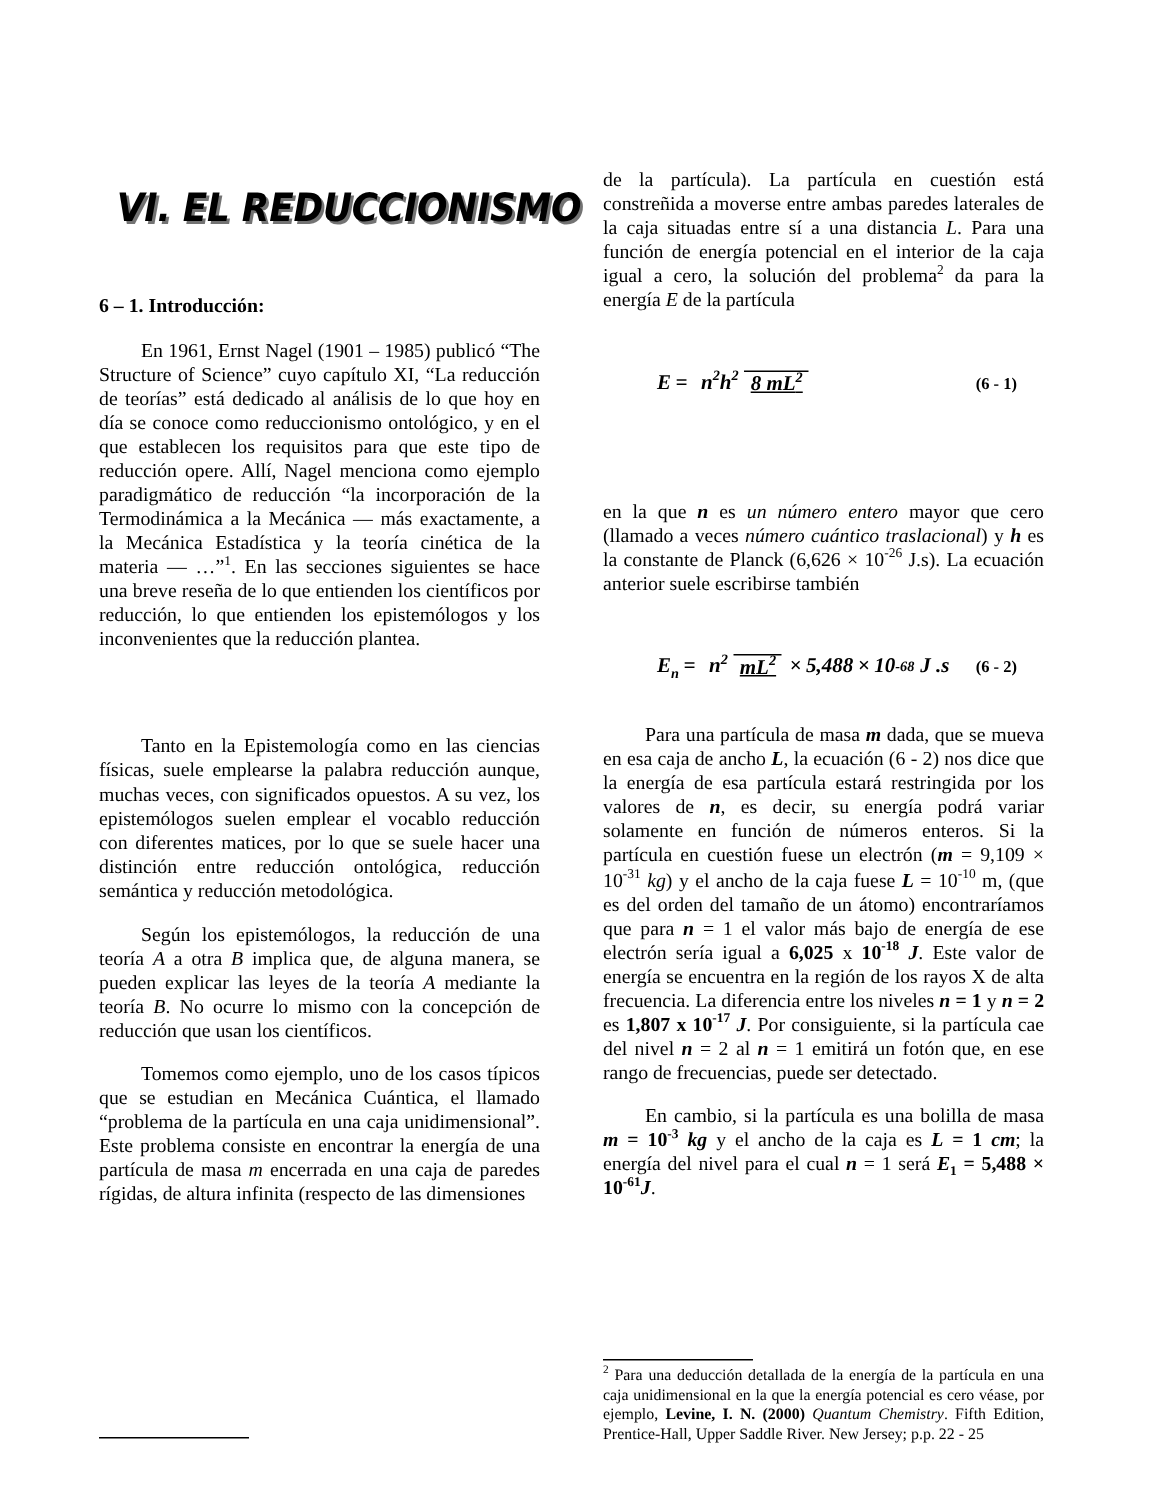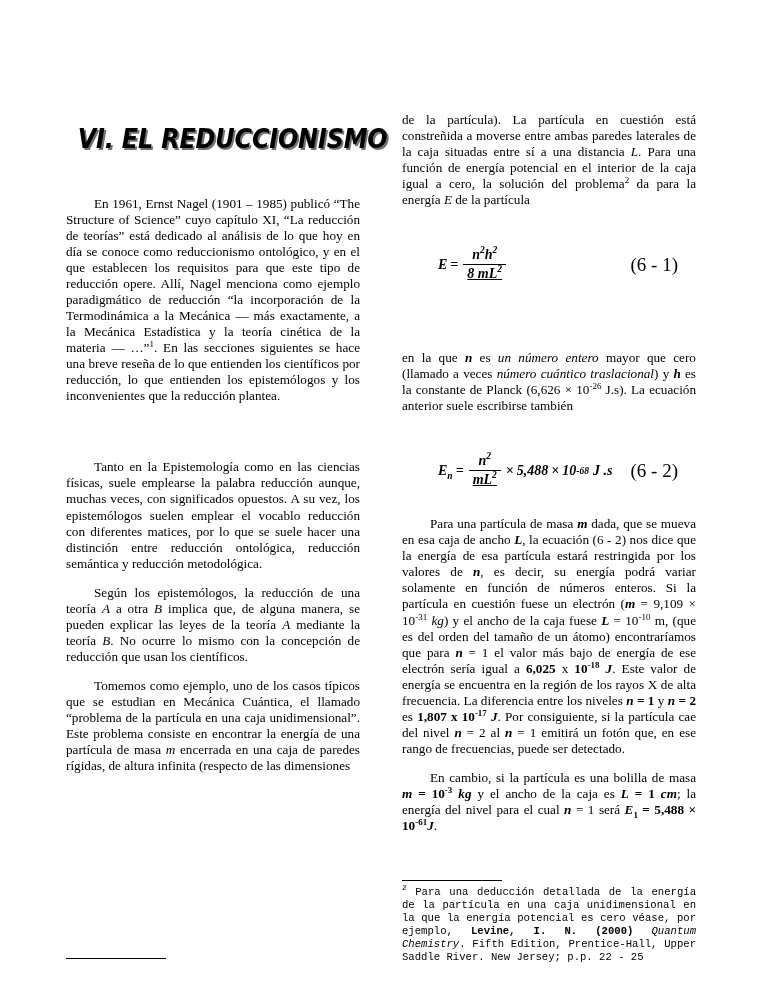--- a/index.html
+++ b/index.html
@@ -29,21 +29,21 @@
     gap: 42px;
     height: 100%;
   }
   .col {
     width: 294px;
     display: flex;
     flex-direction: column;
     position: relative;
   }
   .col-body { flex: 1 1 auto; }
-  .col-foot { flex: 0 0 auto; font-family: Liberation Mono, monospace; }
+  .col-foot { flex: 0 0 auto; }
 
   p, .para {
     margin: 0 0 13px 0;
     font-size: 13.2px;
     line-height: 1.215;
     text-align: justify;
     text-justify: inter-word;
     hyphens: manual;
     text-indent: 28px;
   }
@@ -91,28 +91,26 @@
     display: flex;
     align-items: center;
     font-weight: bold;
     font-style: italic;
     font-family: "Liberation Serif", "DejaVu Serif", serif;
     white-space: nowrap;
   }
   .eq-tag {
     margin-left: auto;
     font-style: normal;
-    font-weight: normal;
-    font-size: 19px;
+    font-weight: bold;
+    font-size: 11px;
     padding-right: 18px;
-    text-align: right;
   }
   .frac {
     display: inline-flex;
-    flex-direction: column;
     align-items: center;
     vertical-align: middle;
     margin: 0 2px;
   }
   .frac .num { padding: 0 4px 1px 4px; }
   .frac .den { padding: 1px 4px 0 4px; border-top: 1.3px solid #000; text-decoration: underline; }
   .eq-op { margin: 0 3px; }
 
   .footnote-rule {
     border: 0;
@@ -140,20 +138,21 @@
 <div class="page">
   <div class="columns">
 
     <div class="col">
       <div class="col-body">
 
         <h1 class="doc-title">VI. EL REDUCCIONISMO</h1>
 
         <div class="spacer-lg"></div>
 
+        <div class="para section-head">6 – 1. Introducción:</div>
 
         <div class="para"><span>En 1961, Ernst Nagel (1901 – 1985)  publicó “The Structure of Science” cuyo capítulo XI, “La reducción de teorías” está dedicado al análisis de lo que hoy en día se conoce como reduccionismo ontológico, y en el que establecen los requisitos para que este tipo de reducción opere. Allí, Nagel menciona como ejemplo paradigmático de reducción “la incorporación de la Termodinámica a la Mecánica — más exactamente, a la Mecánica Estadística y la teoría cinética de la materia  — …”</span><sup>1</sup><span>. En las secciones siguientes se hace una breve reseña de lo que entienden los científicos por reducción, lo que entienden los epistemólogos y los inconvenientes que la reducción plantea.</span></div>
 
         <div class="spacer-lg"></div>
 
 
         <div class="para">Tanto en la Epistemología como en las ciencias físicas, suele emplearse la palabra reducción aunque, muchas veces, con significados opuestos. A su vez, los epistemólogos suelen emplear el vocablo reducción con diferentes matices, por lo que se suele hacer una distinción entre reducción ontológica, reducción semántica y reducción metodológica.</div>
 
         <div class="para"><span>Según los epistemólogos, la reducción de una teoría </span><i>A</i><span> a otra </span><i>B</i><span> implica que, de alguna manera, se pueden explicar las leyes de la teoría </span><i>A</i><span> mediante la teoría </span><i>B</i><span>. No ocurre lo mismo con la concepción de reducción que usan los científicos.</span></div>
 

